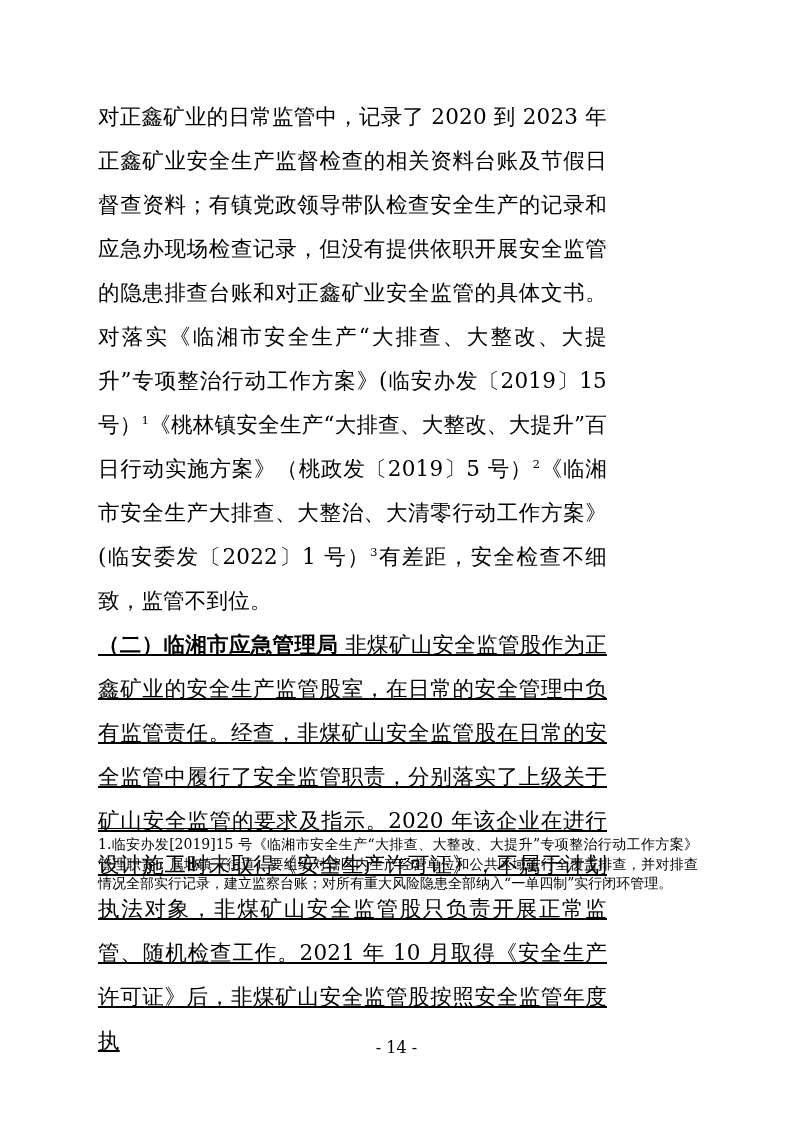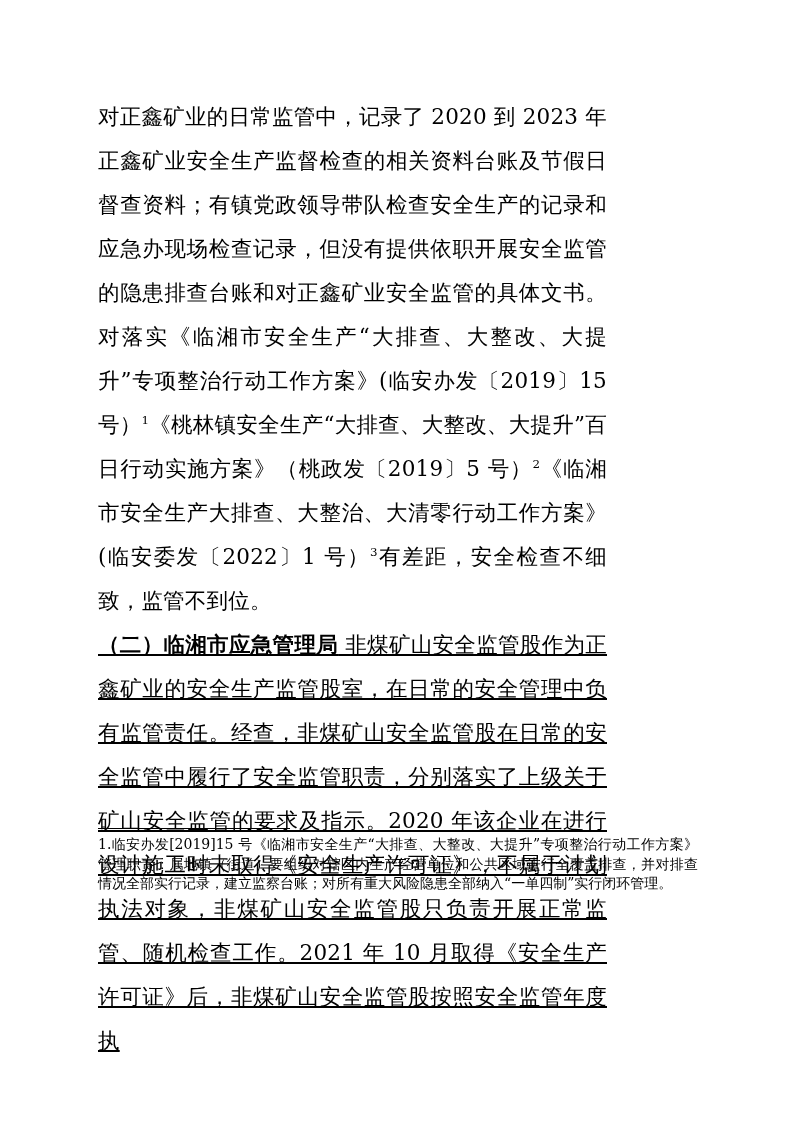--- a/index.html
+++ b/index.html
@@ -91,14 +91,15 @@
 
   </div>
 
   <div class="notes">
     <div class="note-rule"></div>
     <div class="notes-text">
       <p>1.临安办发[2019]15 号《临湘市安全生产“大排查、大整改、大提升”专项整治行动工作方案》管理职责：属地镇（街道）要组织对辖区内生产经营单位和公共区域进行全覆盖排查，并对排查情况全部实行记录，建立监察台账；对所有重大风险隐患全部纳入“一单四制”实行闭环管理。</p>
     </div>
   </div>
 
+  <div class="page-number">- 14 -</div>
 
 </div>
 
 </body></html>

